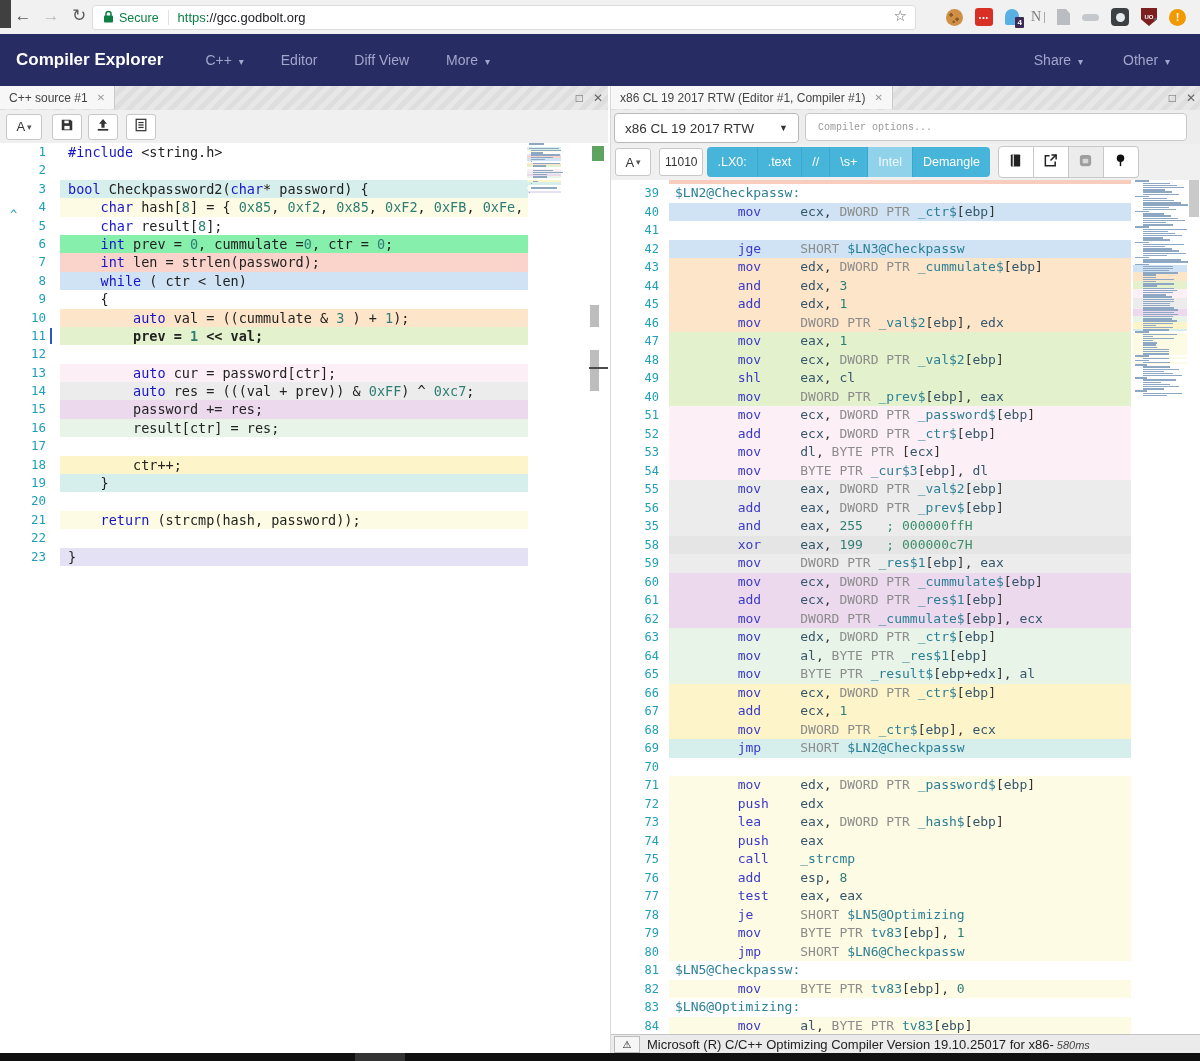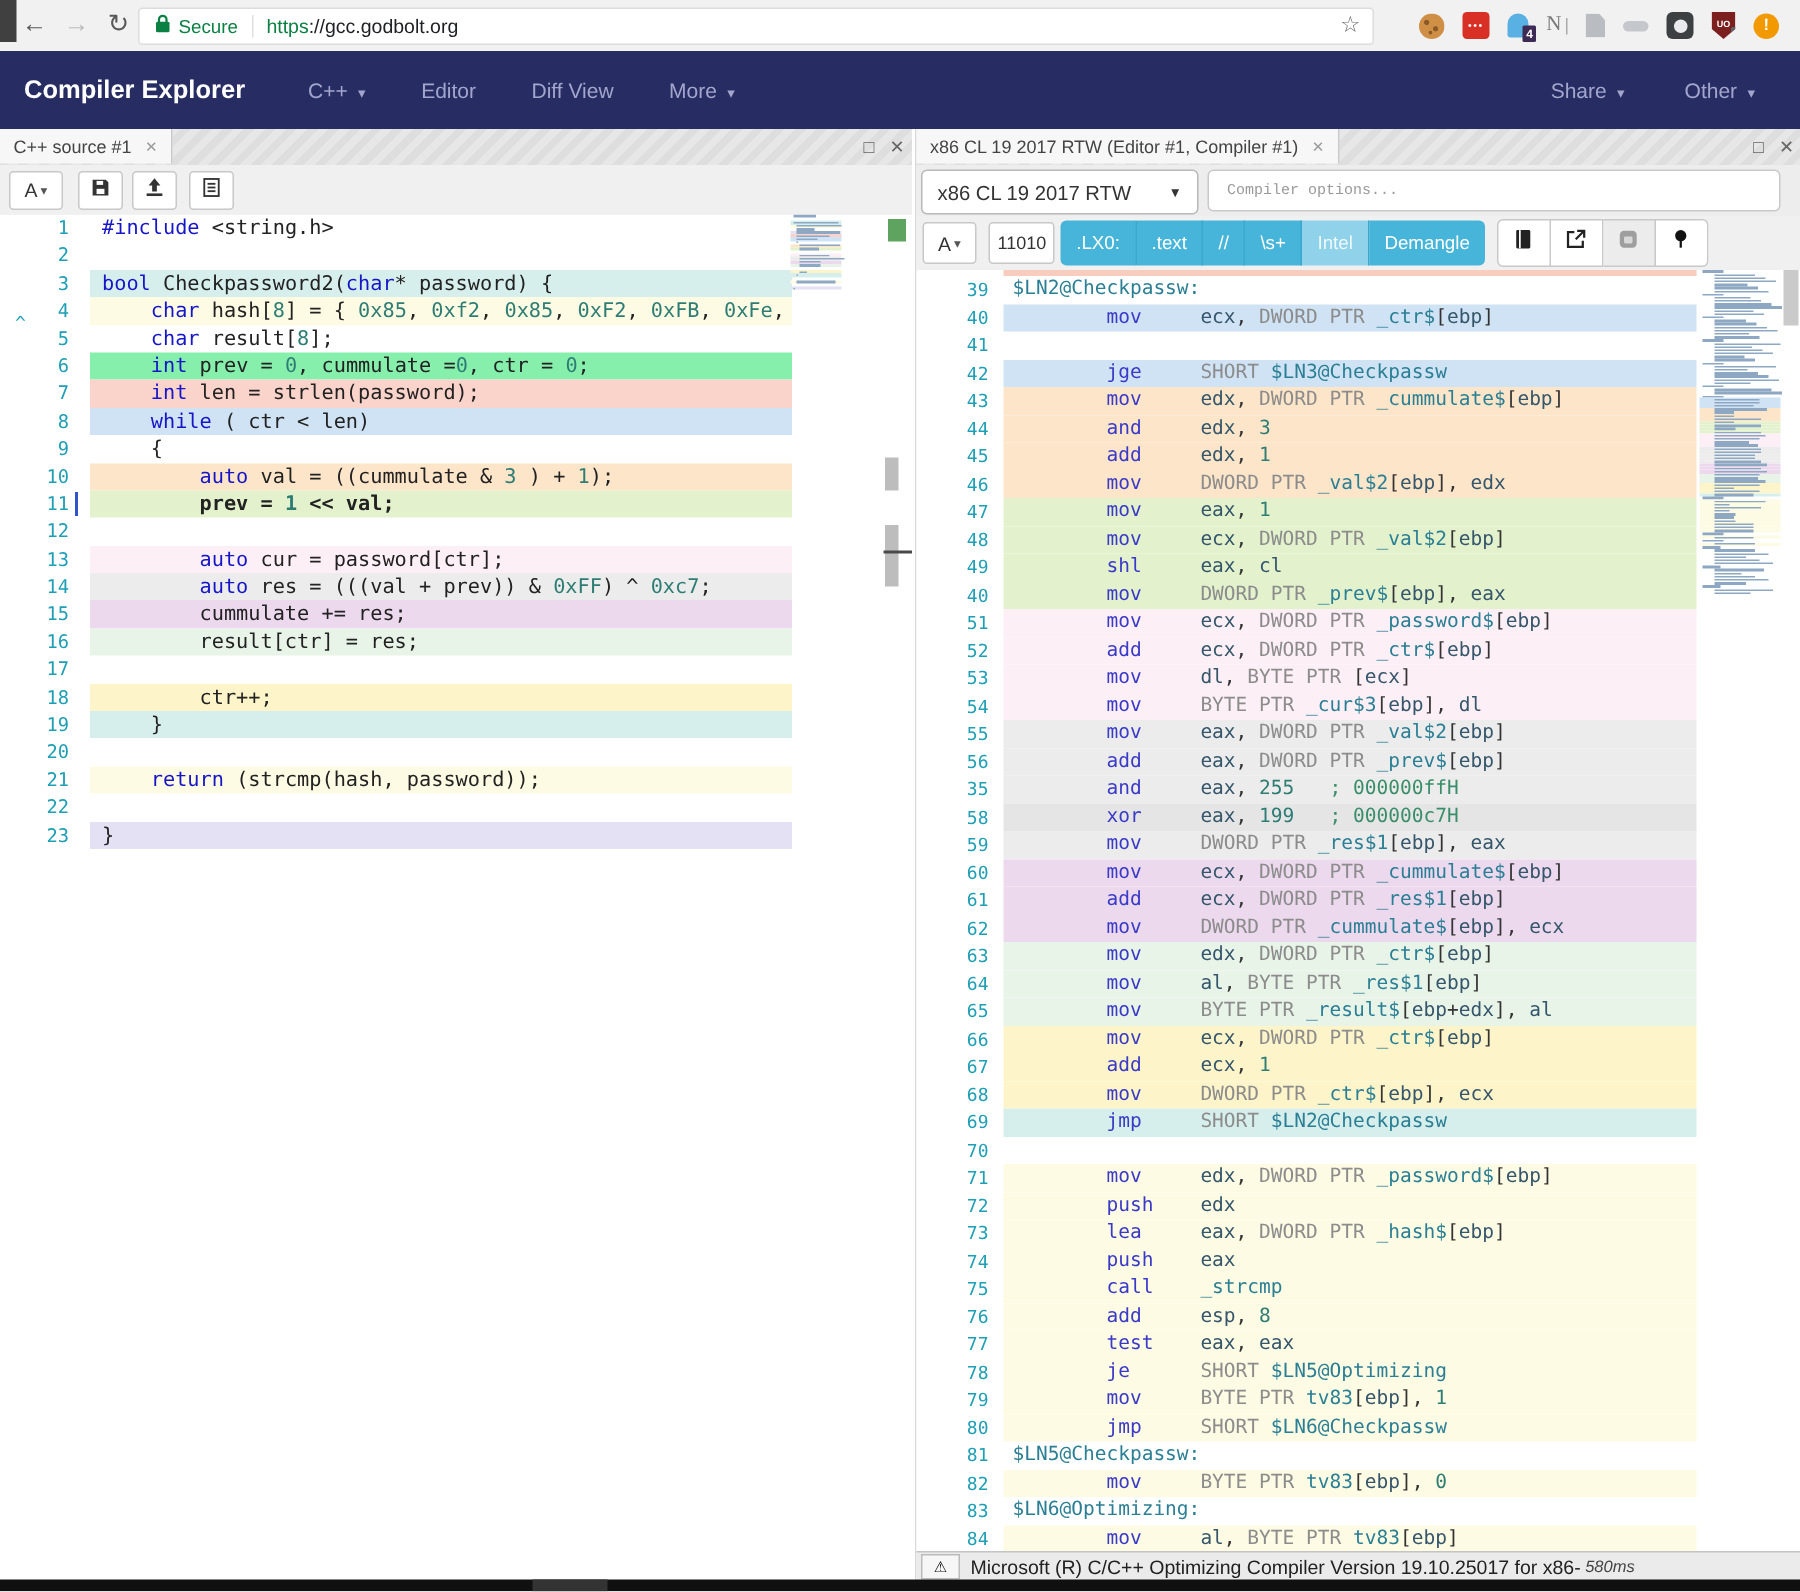--- a/index.html
+++ b/index.html
@@ -251,21 +251,21 @@
         <div class="srow"><span class="lnum">5</span><span class="lbg" style="background:transparent"><code class="ltext">    <span class="kw">char</span> result[<span class="num">8</span>];</code></span></div>
         <div class="srow"><span class="lnum">6</span><span class="lbg" style="background:#86efac"><code class="ltext">    <span class="kw">int</span> prev = <span class="num">0</span>, cummulate =<span class="num">0</span>, ctr = <span class="num">0</span>;</code></span></div>
         <div class="srow"><span class="lnum">7</span><span class="lbg" style="background:#fad3ca"><code class="ltext">    <span class="kw">int</span> len = strlen(password);</code></span></div>
         <div class="srow"><span class="lnum">8</span><span class="lbg" style="background:#cfe3f4"><code class="ltext">    <span class="kw">while</span> ( ctr &lt; len)</code></span></div>
         <div class="srow"><span class="lnum">9</span><span class="lbg" style="background:transparent"><code class="ltext">    {</code></span></div>
         <div class="srow"><span class="lnum">10</span><span class="lbg" style="background:#fce5c8"><code class="ltext">        <span class="kw">auto</span> val = ((cummulate &amp; <span class="num">3</span> ) + <span class="num">1</span>);</code></span></div>
         <div class="srow"><span class="lnum">11</span><span class="lbg" style="background:#e3f2cd"><code class="ltext bold">        prev = <span class="num">1</span> &lt;&lt; val;</code></span><span class="cursorbar"></span></div>
         <div class="srow"><span class="lnum">12</span><span class="lbg" style="background:transparent"><code class="ltext"></code></span></div>
         <div class="srow"><span class="lnum">13</span><span class="lbg" style="background:#fdeff6"><code class="ltext">        <span class="kw">auto</span> cur = password[ctr];</code></span></div>
         <div class="srow"><span class="lnum">14</span><span class="lbg" style="background:#ececec"><code class="ltext">        <span class="kw">auto</span> res = (((val + prev)) &amp; <span class="num">0xFF</span>) ^ <span class="num">0xc7</span>;</code></span></div>
-        <div class="srow"><span class="lnum">15</span><span class="lbg" style="background:#ecd9ee"><code class="ltext">        cummulate += res;</code></span></div>
+        <div class="srow"><span class="lnum">15</span><span class="lbg" style="background:#ecd9ee"><code class="ltext">        password += res;</code></span></div>
         <div class="srow"><span class="lnum">16</span><span class="lbg" style="background:#e9f4e9"><code class="ltext">        result[ctr] = res;</code></span></div>
         <div class="srow"><span class="lnum">17</span><span class="lbg" style="background:transparent"><code class="ltext"></code></span></div>
         <div class="srow"><span class="lnum">18</span><span class="lbg" style="background:#fdf5c9"><code class="ltext">        ctr++;</code></span></div>
         <div class="srow"><span class="lnum">19</span><span class="lbg" style="background:#d7efec"><code class="ltext">    }</code></span></div>
         <div class="srow"><span class="lnum">20</span><span class="lbg" style="background:transparent"><code class="ltext"></code></span></div>
         <div class="srow"><span class="lnum">21</span><span class="lbg" style="background:#fdfbe3"><code class="ltext">    <span class="kw">return</span> (strcmp(hash, password));</code></span></div>
         <div class="srow"><span class="lnum">22</span><span class="lbg" style="background:transparent"><code class="ltext"></code></span></div>
         <div class="srow"><span class="lnum">23</span><span class="lbg" style="background:#e3e1f3"><code class="ltext">}</code></span></div>
         <div class="fold" style="top: 65.2px;">^</div>
         <div class="minimap" style="left: 527px; top: 0px; width: 34px;">

